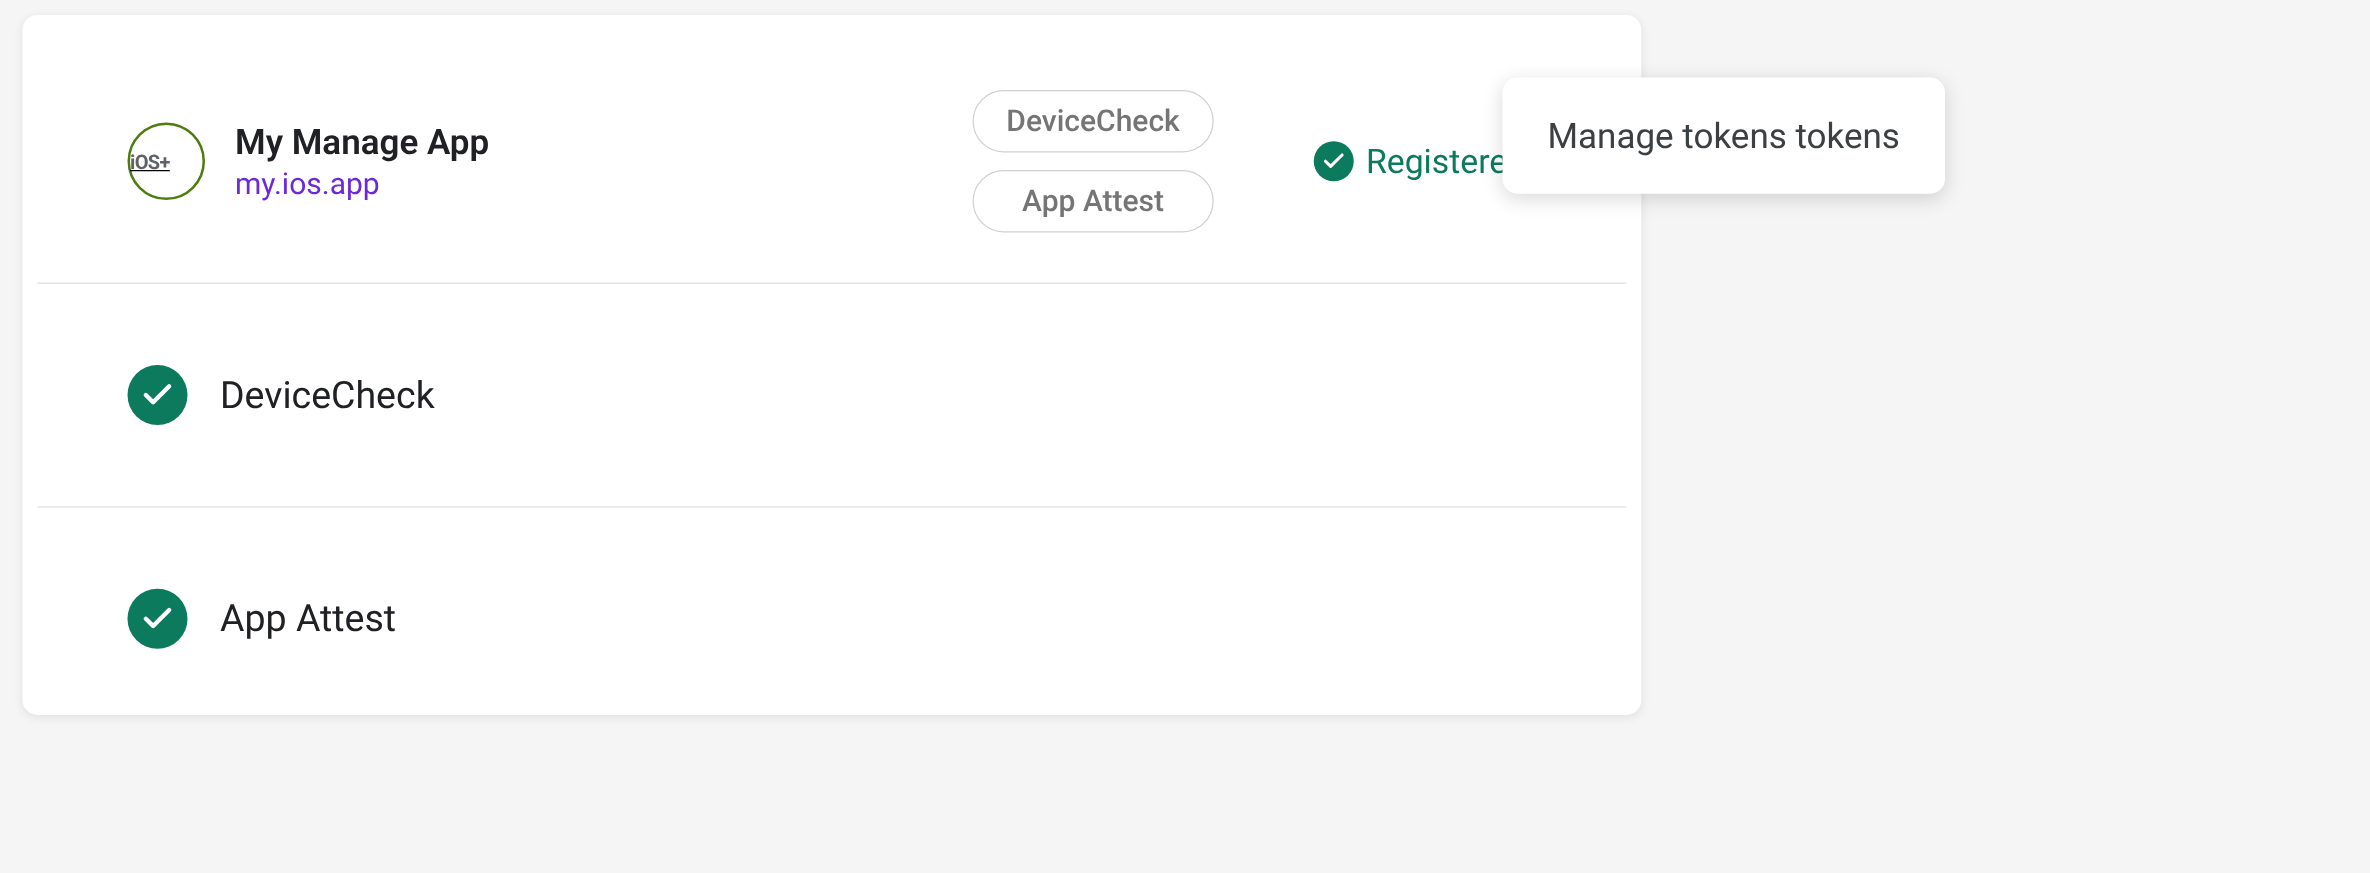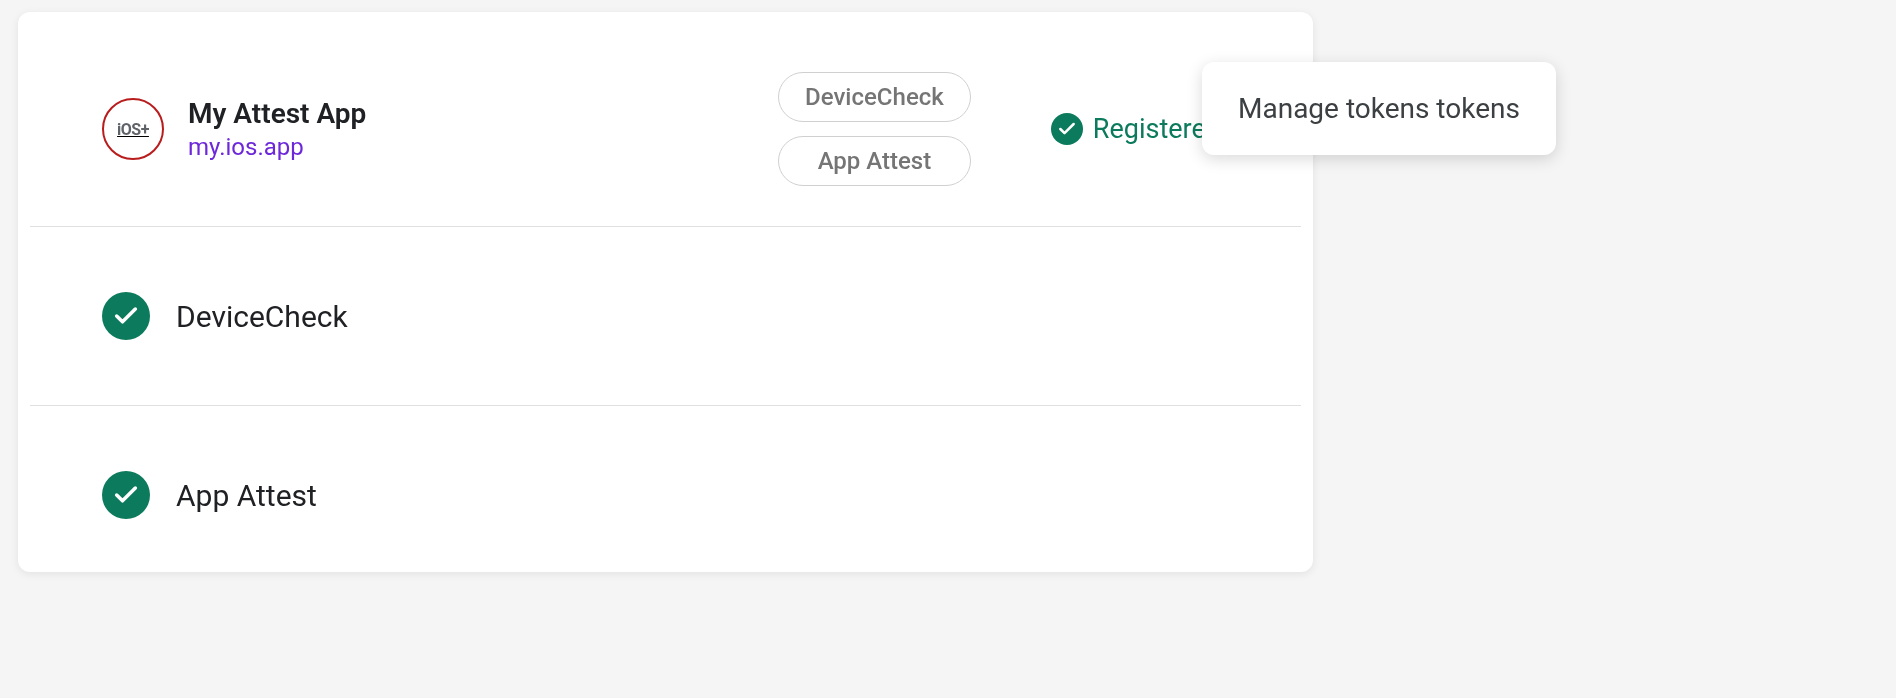--- a/index.html
+++ b/index.html
@@ -29,25 +29,25 @@
     .header-row {
       display: flex;
       align-items: center;
       padding: 60px 60px 40px 72px;
       border-bottom: 1px solid #e0e0e0;
       margin: 0 12px;
     }
     .app-icon {
       width: 62px;
       height: 62px;
-      border: 2px solid #b91c1c;
+      border: 2px solid #4d7c0f;
       border-radius: 50%;
       display: flex;
       align-items: center;
-      justify-content: center;
+      justify-content: flex-start;
       margin-right: 24px;
       flex-shrink: 0;
       text-decoration: underline;
     }
     .app-icon-text {
       font-size: 16px;
       font-weight: 700;
       color: #5f6368;
       letter-spacing: -0.5px;
     }
@@ -158,21 +158,21 @@
   </style>
 </head>
 <body>
 
 <div class="card">
   <div class="header-row">
     <div class="app-icon">
       <span class="app-icon-text">iOS+</span>
     </div>
     <div class="app-info">
-      <div class="app-name">My Attest App</div>
+      <div class="app-name">My Manage App</div>
       <div class="app-id">my.ios.app</div>
     </div>
     <div class="chips">
       <span class="chip">DeviceCheck</span>
       <span class="chip">App Attest</span>
     </div>
     <div class="status">
       <span class="check-circle">
         <svg viewBox="0 0 24 24" fill="none" stroke="#ffffff" stroke-width="3" stroke-linecap="round" stroke-linejoin="round">
           <polyline points="4 12 9 17 20 6"></polyline>

